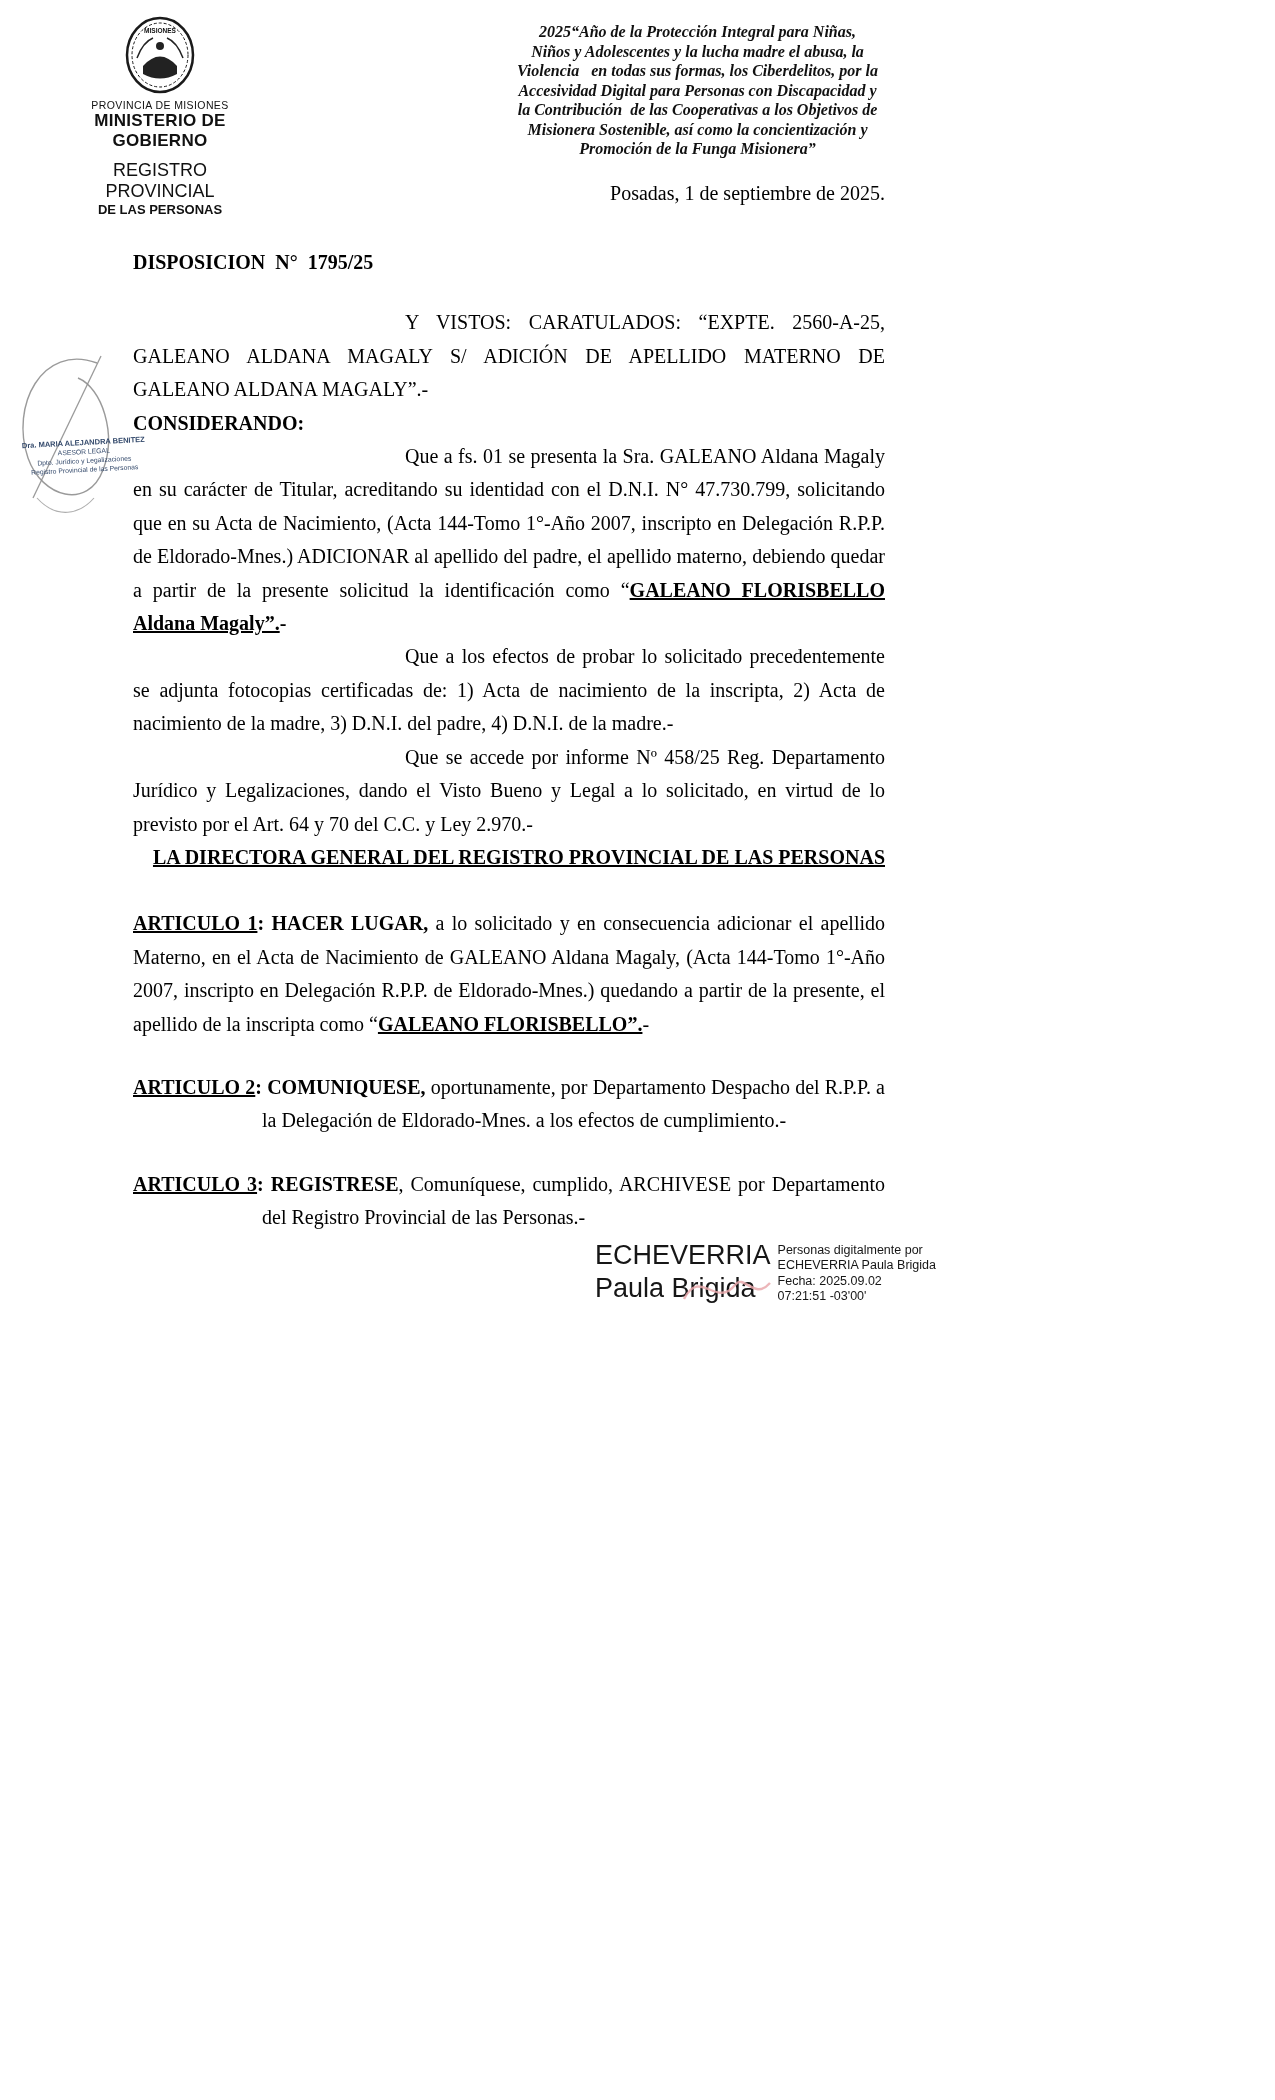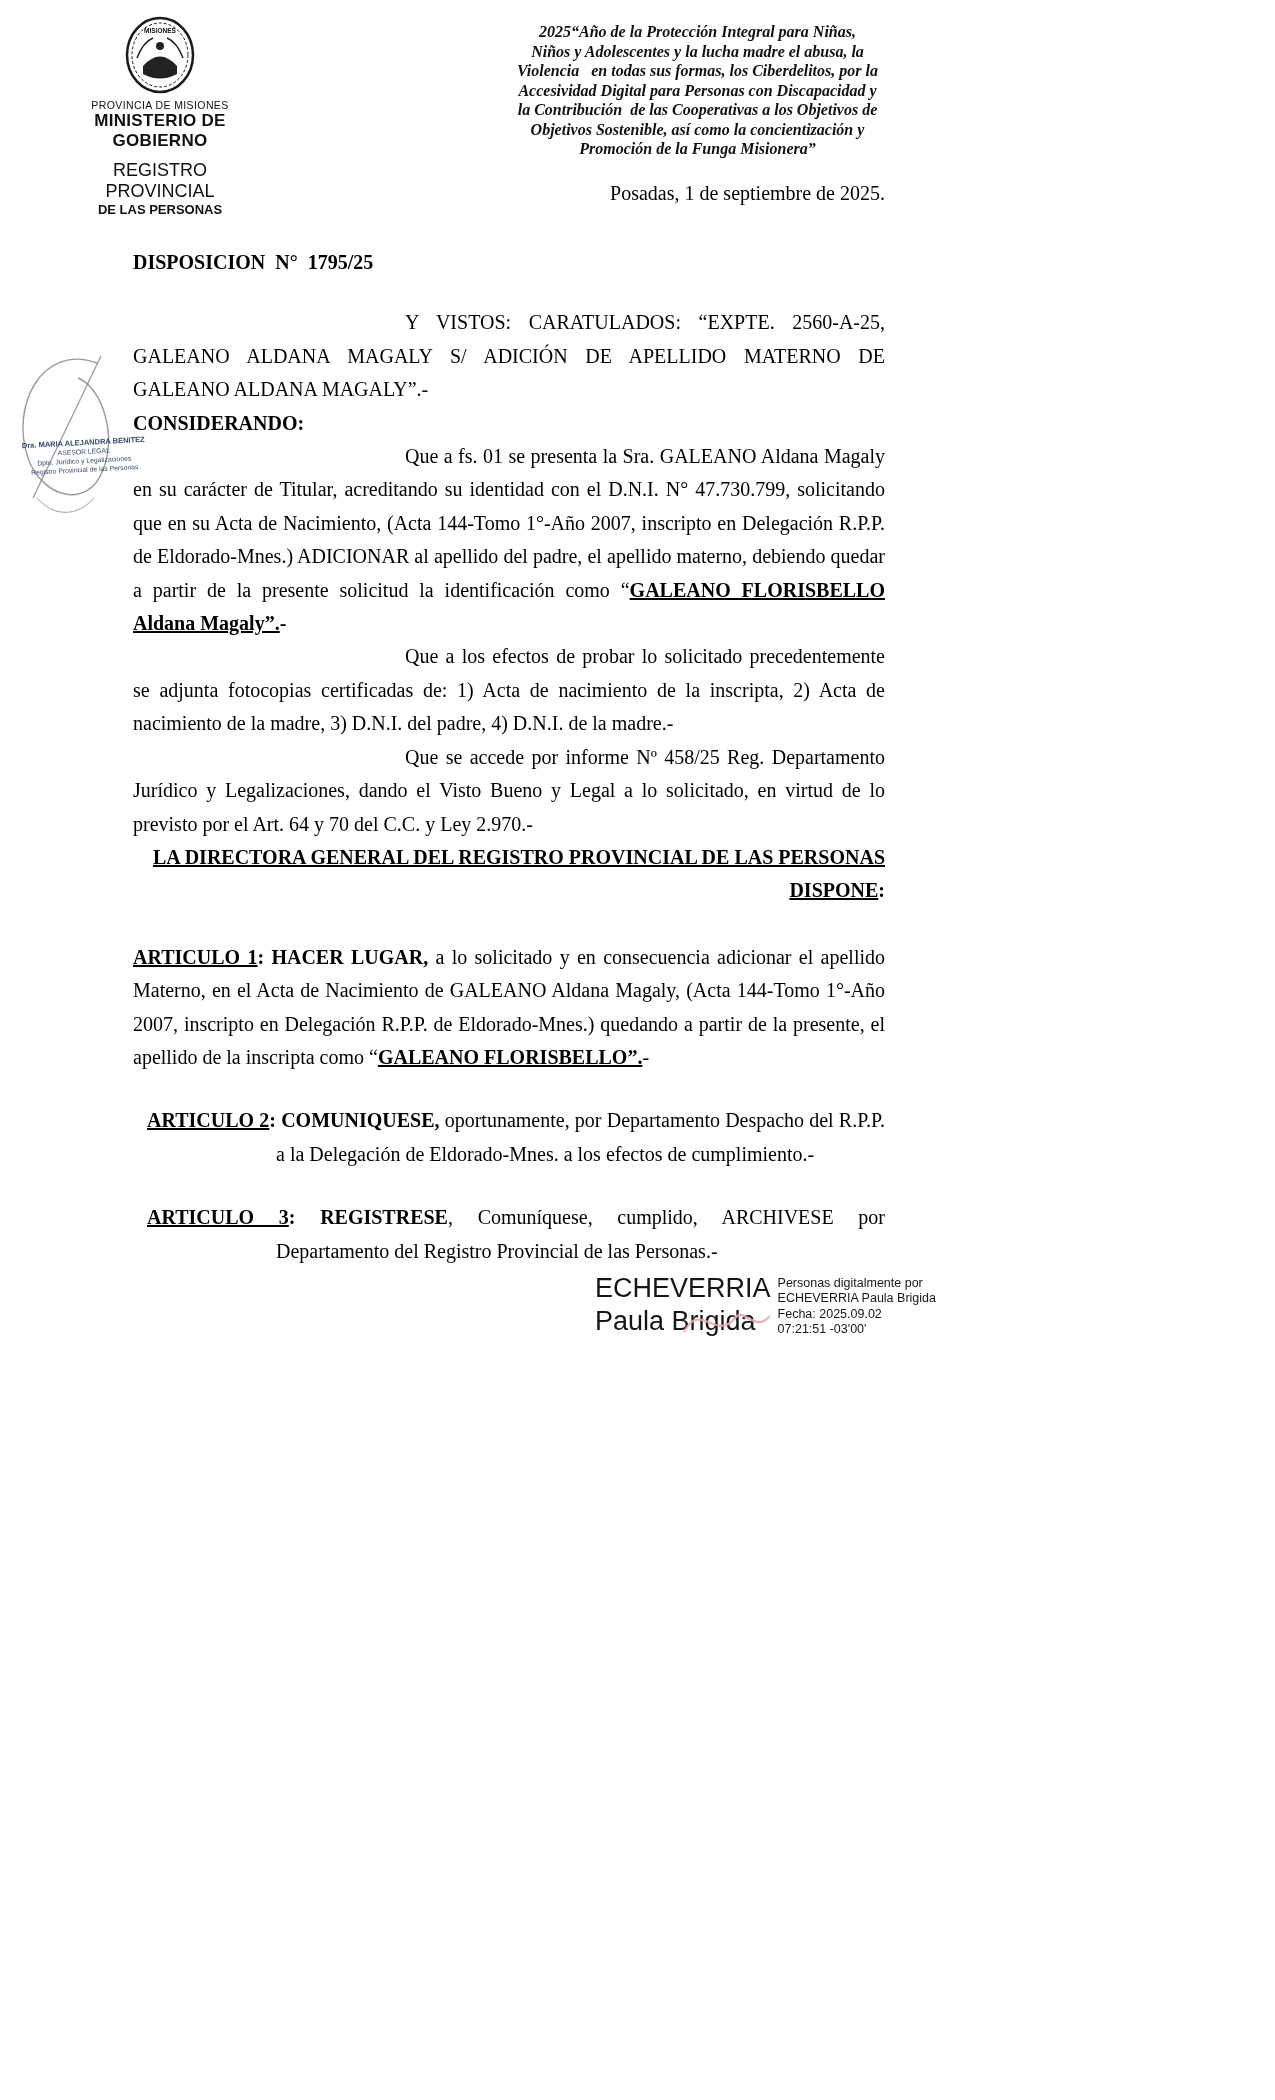--- a/index.html
+++ b/index.html
@@ -54,21 +54,21 @@
   
   .main {
     position: absolute;
     left: 133px; top: 246px;
     width: 752px;
     font-size: 20px;
     line-height: 33.4px;
   }
   .para { margin: 0; text-align: justify; }
   .indent { text-indent: 272px; }
-  .hang { padding-left: 129px; text-indent: -129px; margin-left: 14px; }
+  .hang { padding-left: 129px; text-indent: -129px; }
   .center { text-align: right; text-indent: 0; }
   .b  { font-weight: bold; }
   .bu { font-weight: bold; text-decoration: underline; }
   .title { font-weight: bold; white-space: pre; text-align: left; }
   .sp27 { height: 27px; }
   .sp30 { height: 30px; }
   .sp33 { height: 33px; }
 
   
   .stamp {
@@ -139,21 +139,21 @@
     <div class="org3">REGISTRO PROVINCIAL</div>
     <div class="org4">DE LAS PERSONAS</div>
   </div>
 
   <div class="motto">
     <div>2025“Año de la Protección Integral para Niñas,</div>
     <div>Niños y Adolescentes y la lucha madre el abusa, la</div>
     <div>Violencia   en todas sus formas, los Ciberdelitos, por la</div>
     <div>Accesividad Digital para Personas con Discapacidad y</div>
     <div>la Contribución  de las Cooperativas a los Objetivos de</div>
-    <div>Objetivos Sostenible, así como la concientización y</div>
+    <div>Misionera Sostenible, así como la concientización y</div>
     <div>Promoción de la Funga Misionera”</div>
   </div>
 
   <div class="dateline">Posadas, 1 de septiembre de 2025.</div>
 
   <div class="stamp">
     <svg width="165" height="215" viewBox="0 0 165 215">
       <path d="M95,15 C40,-5 8,58 26,110 C40,150 86,162 101,122 C115,86 100,40 76,30" fill="none" stroke="#8f8f8f" stroke-width="1.4" opacity="0.9"></path>
       <path d="M99,8 L31,150" fill="none" stroke="#8f8f8f" stroke-width="1.3" opacity="0.9"></path>
       <path d="M35,150 C55,172 78,166 92,150" fill="none" stroke="#9a9a9a" stroke-width="1.1" opacity="0.8"></path>
@@ -178,21 +178,20 @@
 
     <p class="para indent"><span>Que a fs. 01 se presenta la Sra. GALEANO Aldana Magaly en su carácter de Titular, acreditando su identidad con el D.N.I. N° 47.730.799, solicitando que en su Acta de Nacimiento, (Acta 144-Tomo 1°-Año 2007, inscripto en Delegación R.P.P. de Eldorado-Mnes.) ADICIONAR al apellido del padre, el apellido materno, debiendo quedar a partir de la presente solicitud la identificación como “</span><span class="bu">GALEANO FLORISBELLO Aldana Magaly”.</span><span class="b">-</span></p>
 
     <p class="para indent">Que a los efectos de probar lo solicitado precedentemente se adjunta fotocopias certificadas de: 1) Acta de nacimiento de la inscripta, 2) Acta de nacimiento de la madre, 3) D.N.I. del padre, 4) D.N.I. de la madre.-</p>
 
     <p class="para indent">Que se accede por informe Nº 458/25 Reg. Departamento Jurídico y Legalizaciones, dando el Visto Bueno y Legal a lo solicitado, en virtud de lo previsto por el Art. 64 y 70 del C.C. y Ley 2.970.-</p>
 
 
     <p class="para center"><span class="bu">LA DIRECTORA GENERAL DEL REGISTRO PROVINCIAL DE LAS PERSONAS</span></p>
 
-    <p class="para center"><span class="bu">DISPONE</span><span class="b">:</span></p>
 
     <div class="sp33"></div>
 
     <p class="para"><span class="bu">ARTICULO 1</span><span class="b">: </span><span class="b">HACER LUGAR,</span><span> a lo solicitado y en consecuencia adicionar el apellido Materno, en el Acta de Nacimiento de GALEANO Aldana Magaly, (Acta 144-Tomo 1°-Año 2007, inscripto en Delegación R.P.P. de Eldorado-Mnes.) quedando a partir de la presente, el apellido de la inscripta como “</span><span class="bu">GALEANO FLORISBELLO”.</span><span>-</span></p>
 
     <div class="sp30"></div>
 
     <p class="para hang"><span class="bu">ARTICULO 2</span><span class="b">: </span><span class="b">COMUNIQUESE,</span><span> oportunamente,  por  Departamento  Despacho del R.P.P. a la Delegación de Eldorado-Mnes. a los efectos de cumplimiento.-</span></p>
 
     <div class="sp30"></div>

